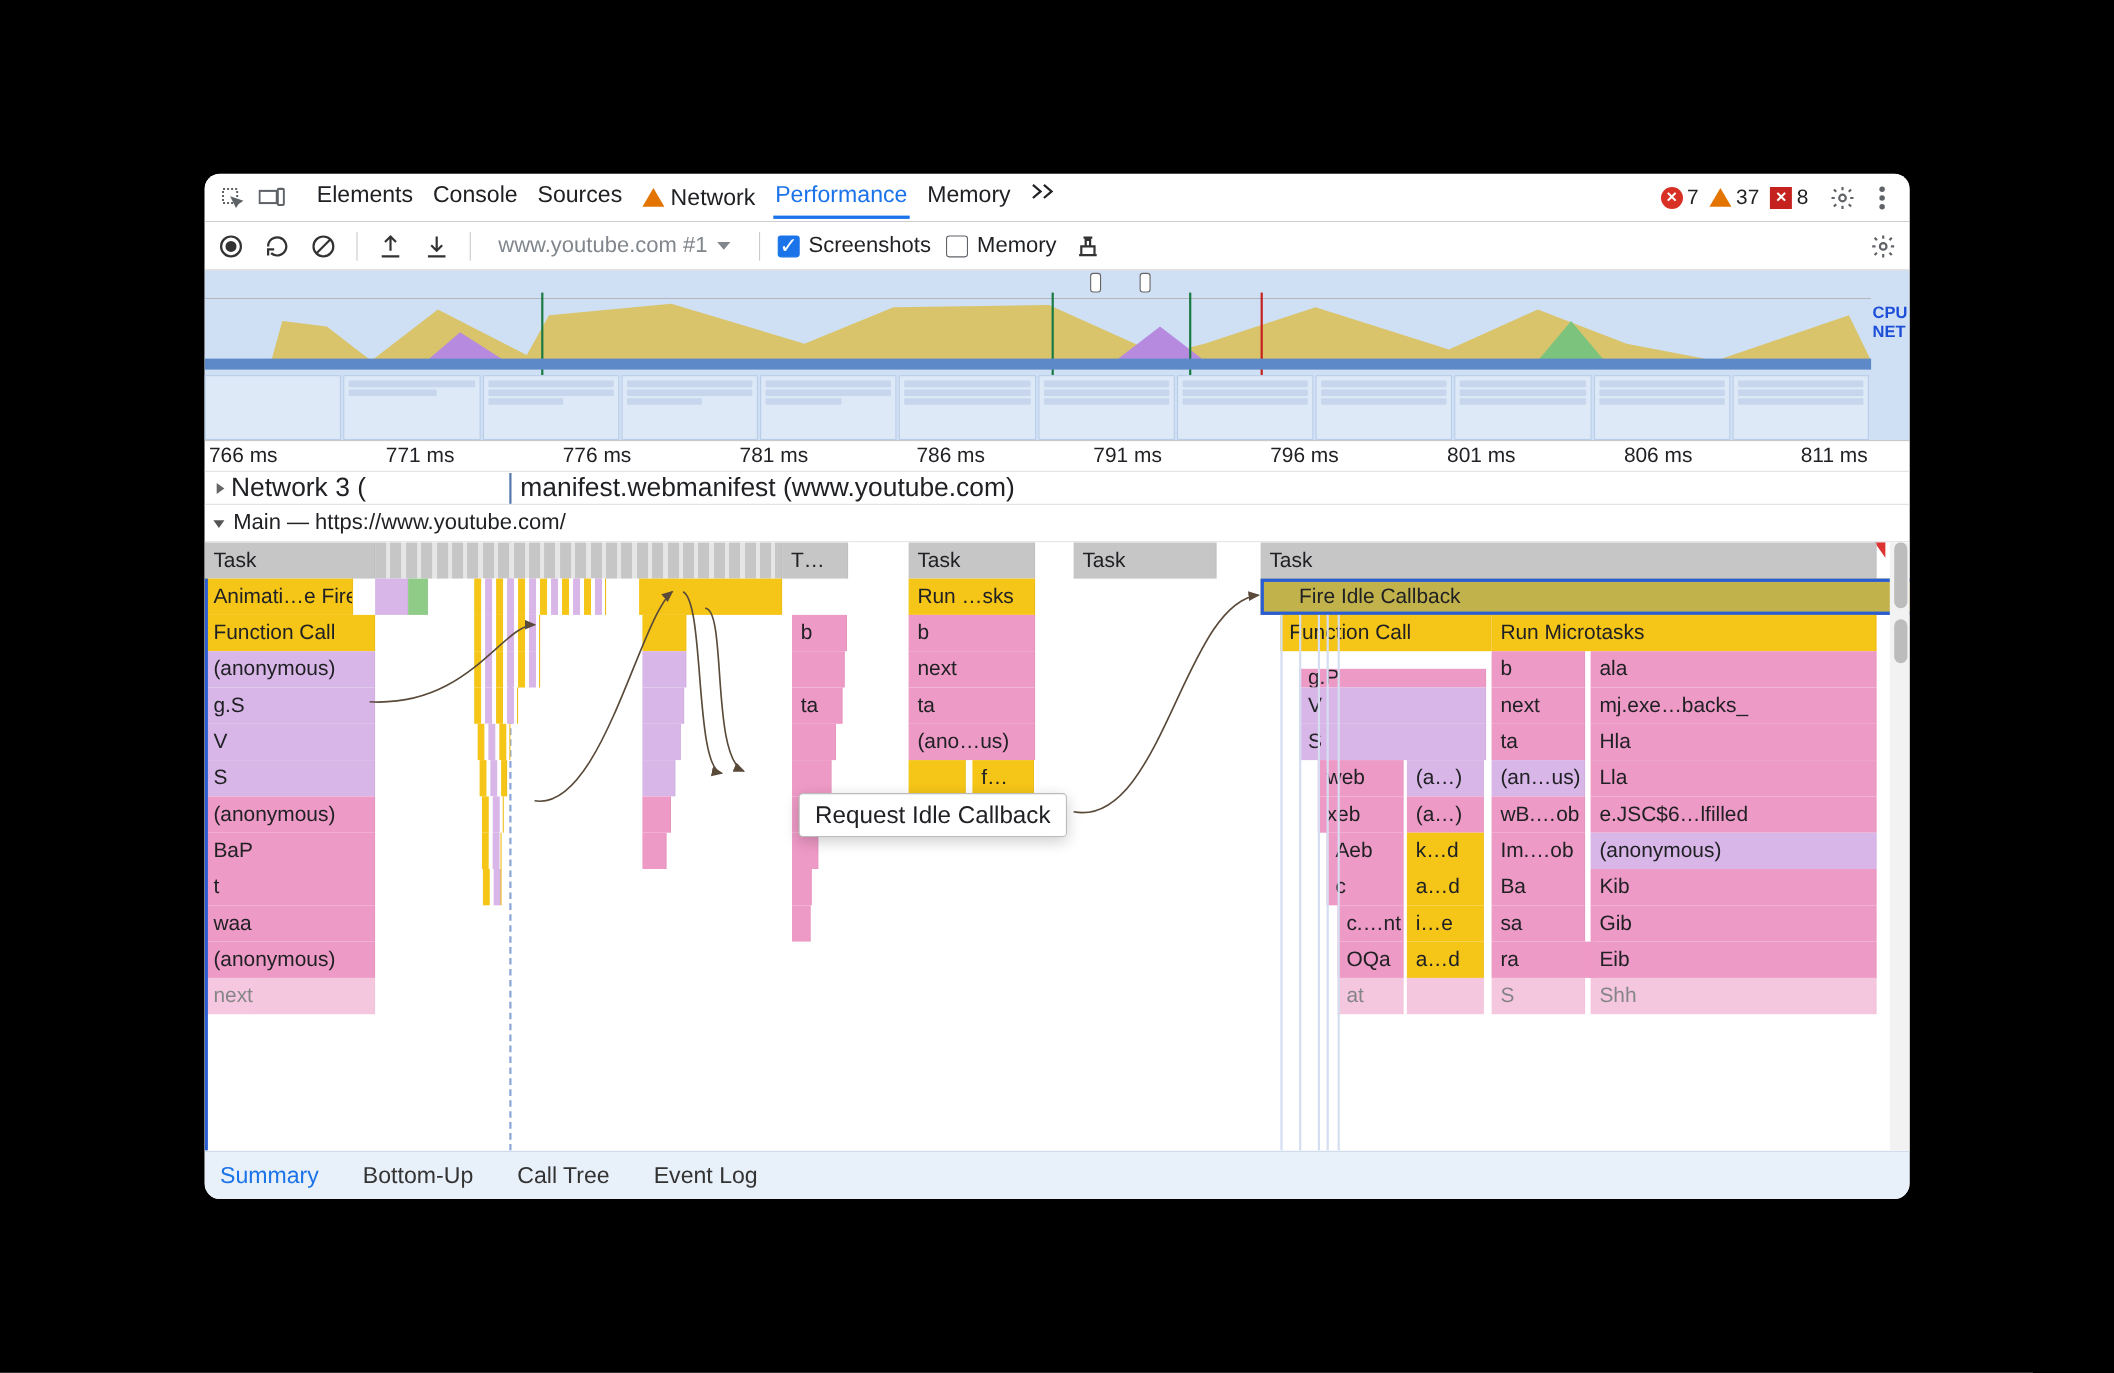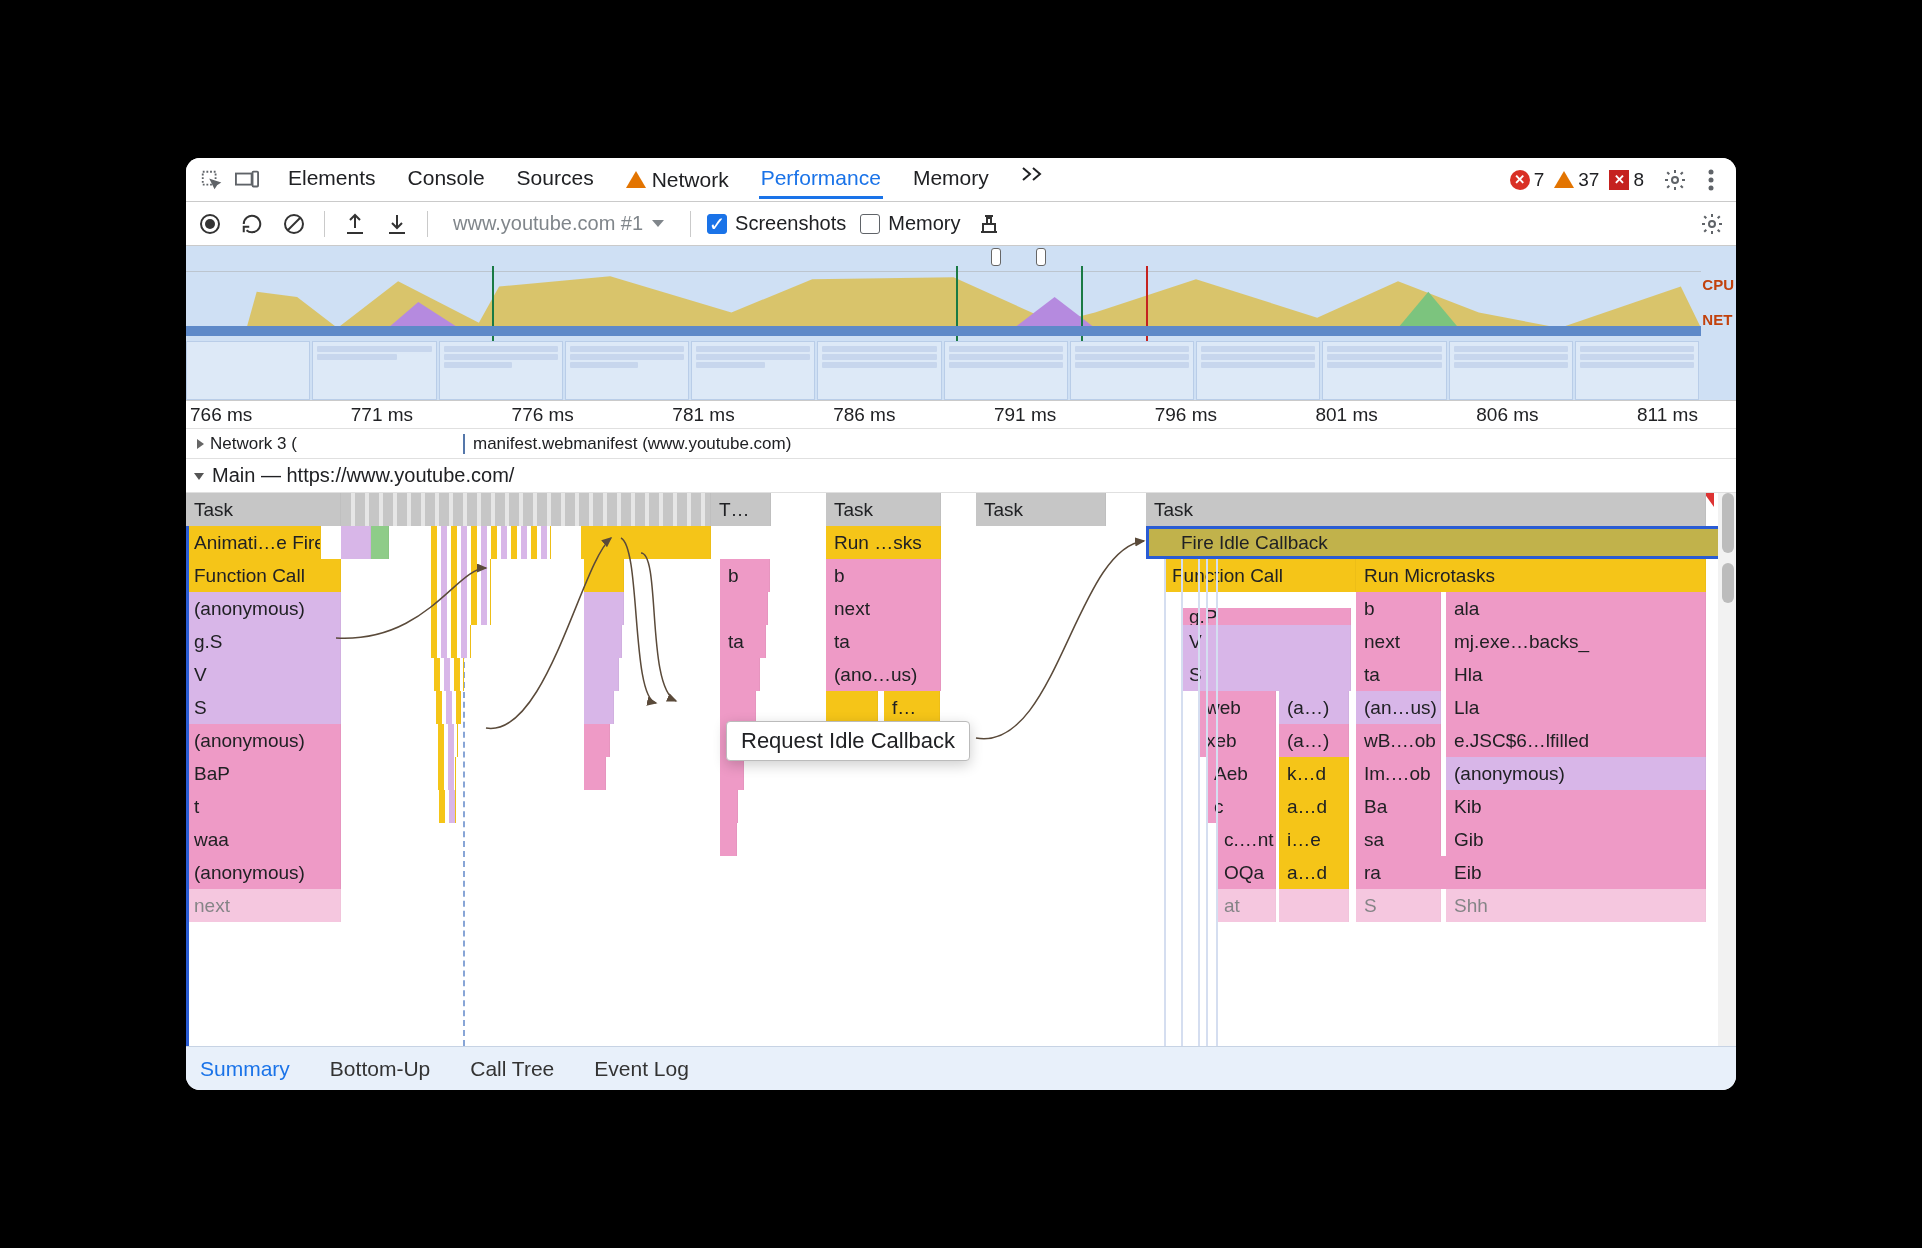--- a/index.html
+++ b/index.html
@@ -45,21 +45,21 @@
   }
   
   .titlebar { height:40px; display:flex; align-items:center; position:relative; background:#f6f6f6; border-bottom:1px solid #e5e5e5; }
   .traffic { position:absolute; left:18px; display:flex; gap:12px; }
   .traffic span { width:17px; height:17px; border-radius:50%; display:block; }
   .tl-close{background:#ff5f57;} .tl-min{background:#febc2e;} .tl-max{background:#28c840;}
   .titlebar .title { flex:1; text-align:center; font-weight:600; font-size:20px; }
   
   .tabstrip { height:44px; display:flex; align-items:center; border-bottom:1px solid var(--toolbar-border); padding:0 10px; gap:6px; background:#fff; }
   .tabstrip .iconbtn { width:30px; height:30px; display:flex; align-items:center; justify-content:center; color:#5f6368; border-radius:4px; }
-  .tabstrip .tabs { display:flex; gap:28px; margin-left:18px; font-size:21px; color:#202124; }
+  .tabstrip .tabs { display:flex; gap:14px; margin-left:18px; font-size:21px; color:#202124; }
   .tabstrip .tab { padding:6px 2px; }
   .tabstrip .tab.active { color:var(--tab-active); border-bottom:3px solid var(--tab-active); }
   .tab-warn { display:inline-flex; align-items:center; gap:6px; }
   .spacer{flex:1;}
   .statuses { display:flex; align-items:center; gap:10px; font-size:19px; }
   .stat { display:flex; align-items:center; gap:4px; }
   .dot { width:20px; height:20px; border-radius:50%; display:flex; align-items:center; justify-content:center; font-size:13px; color:#fff; font-weight:600; }
   .dot.red{background:var(--status-red);} 
   .tri.warn{ width:0;height:0;border-left:10px solid transparent;border-right:10px solid transparent;border-bottom:17px solid var(--status-yellow); position:relative; }
   .sq.red{ width:20px;height:20px;background:var(--status-red2);color:#fff;display:flex;align-items:center;justify-content:center;font-size:13px;font-weight:700; }
@@ -74,26 +74,26 @@
   
   .overview { height:155px; background:var(--overview-bg); position:relative; border-bottom:1px solid var(--toolbar-border); }
   .overview .ticks { display:flex; justify-content:space-between; padding:2px 30px 0 120px; font-size:17px; color:#333; }
   .overview .squiggle { position:absolute; left:0; right:35px; top:25px; bottom:72px; }
   .overview .handles { position:absolute; top:2px; height:20px; left:0; right:0; }
   .overview .handle { position:absolute; width:10px; height:18px; border:1.5px solid #666; border-radius:3px; background:#fff; }
   .overview .netbar { position:absolute; left:0; right:35px; height:10px; background:var(--overview-bluebar); top:80px; }
   .overview .filmstrip { position:absolute; left:0; right:35px; bottom:0; top:95px; display:flex; }
   .overview .film { flex:1; border:1px solid #b9cde8; background:#dde9f7; margin-right:2px; display:flex; flex-direction:column; padding:4px; gap:2px; }
   .overview .film .row { height:6px; background:#c7d6ed; border-radius:1px; }
-  .overview .labels { position:absolute; right:2px; top:30px; display:flex; flex-direction:column; gap:18px; font-size:15px; color:#c2410c; font-weight:600; }
+  .overview .labels { position:absolute; right:2px; top:30px; display:flex; flex-direction:column; gap:0; font-size:15px; color:#1d4ed8; font-weight:600; }
   .overview .vline { position:absolute; top:20px; bottom:0; width:2px; }
   
   .ruler { height:28px; display:flex; justify-content:space-between; align-items:center; padding:0 38px 0 4px; font-size:19px; background:#fff; border-bottom:1px solid var(--gray-light); }
   
-  .netrow { height:30px; display:flex; align-items:center; font-size:17px; background:#fff; border-bottom:1px solid var(--gray-light); position:relative; }
+  .netrow { height:30px; display:flex; align-items:center; font-size:24px; background:#fff; border-bottom:1px solid var(--gray-light); position:relative; }
   .netrow .lbl { padding:0 8px; display:flex; align-items:center; gap:4px; }
   .netrow .manifest { position:absolute; left:277px; padding-left:8px; border-left:2px solid #5577aa; }
   .netrow .manifest::before{content:""; position:absolute; left:-4px;right:-400px;top:0;bottom:0;background:linear-gradient(90deg,#d1dff0,#e8eff8 30%, transparent); z-index:-1;}
   
   .mainhead { height:34px; display:flex; align-items:center; padding:0 6px; font-size:20px; border-bottom:1px solid var(--gray-light); gap:6px; background:#fff; }
   
   .flame { flex:1; position:relative; background:#fff; overflow:hidden; font-size:19px; }
   .flame .row { height:33px; display:flex; align-items:stretch; position:relative; }
   .flame .cell { display:flex; align-items:center; padding:0 8px; overflow:hidden; white-space:nowrap; text-overflow:ellipsis; border-right:1px solid rgba(0,0,0,0.03); }
   .c-gray{background:var(--flame-gray)} .c-yellow{background:var(--flame-yellow)} .c-purple{background:var(--flame-purple)} .c-pink{background:var(--flame-pink)} .c-green{background:var(--flame-green)} .c-high{background:var(--flame-highlight)}

